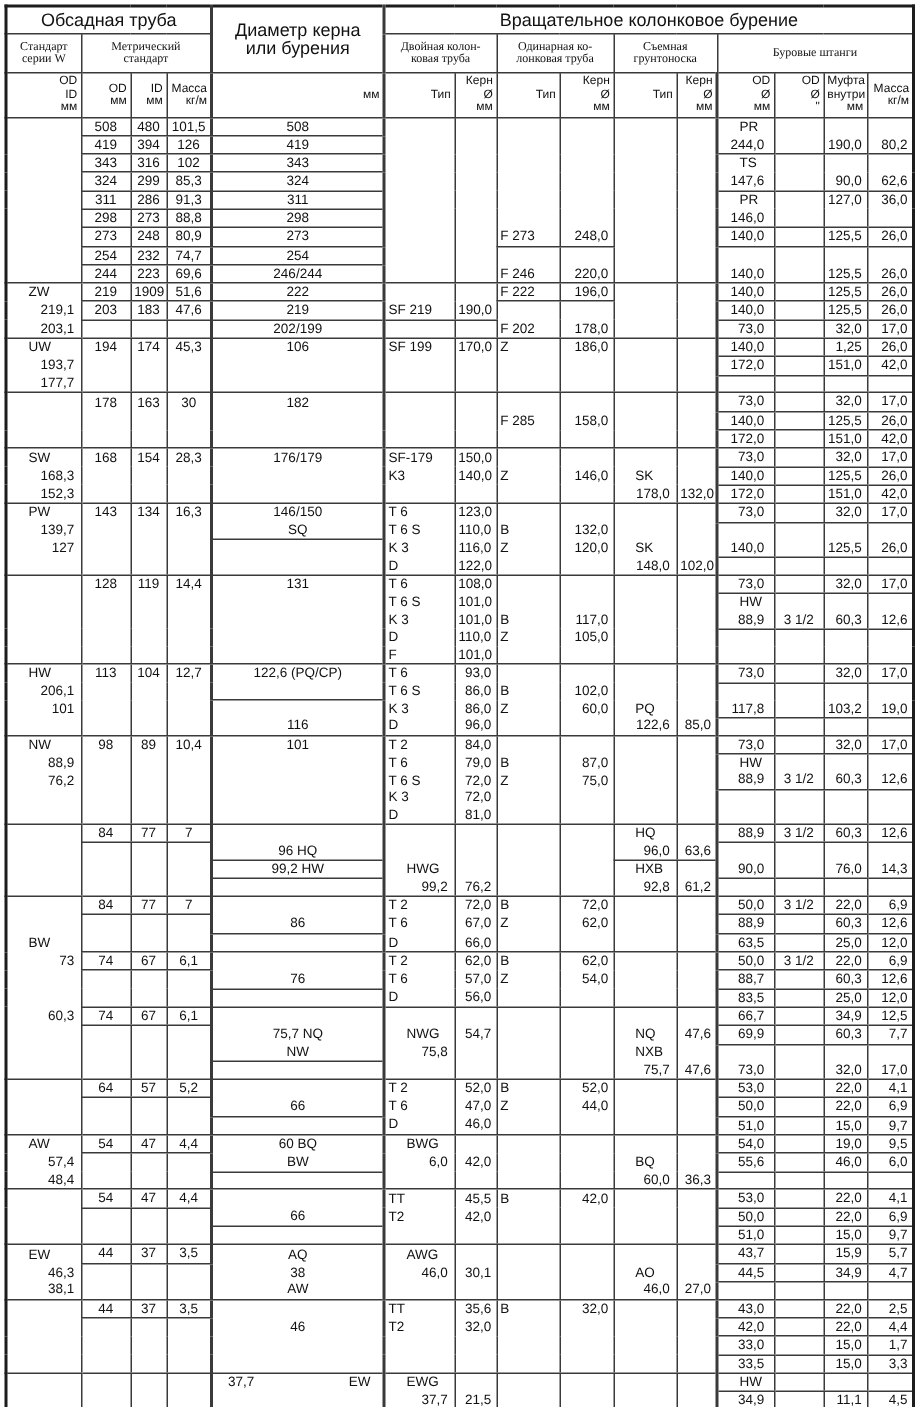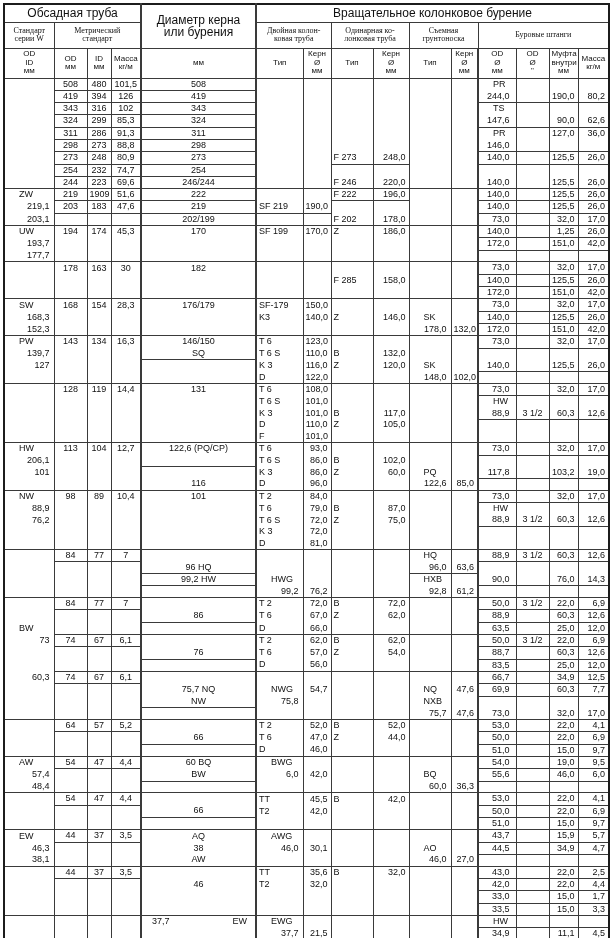--- a/index.html
+++ b/index.html
@@ -5,21 +5,21 @@
   html,body{margin:0;padding:0;background:#fff;}
   .page{width:611px;height:938px;background:#fff;overflow:hidden;box-sizing:border-box;padding:3px 0 0 3px;}
   table{border-collapse:collapse;table-layout:fixed;width:605px;border:2px solid #1c1c1c;
         font-family:"Liberation Sans",sans-serif;font-size:9px;color:#111;}
   td,th{border-left:1px solid #3a3a3a;padding:0 2px;height:11.6px;line-height:11.3px;
         overflow:hidden;white-space:nowrap;box-sizing:border-box;}
   thead th{border:1px solid #3a3a3a;white-space:pre-line;font-weight:normal;
            text-align:center;vertical-align:middle;line-height:1.05;margin-left:32px;}
   tr.h1 th{font-size:12px;height:18px;}
   tr.h2 th{font-size:8px;height:26px;font-family:Liberation Serif, serif;}
-  tr.h3 th{font-size:8px;height:30px;}
+  tr.h3 th{font-size:8px;height:30px;text-align:right;}
   tbody td{border-bottom:0 solid #3a3a3a;}
   tbody td.bb{border-bottom-width:1px;}
   .c0{text-align:right;padding-right:4px;}
   .c1,.c2,.c3,.c4{text-align:center;}
   .c5,.c7,.c9{text-align:left;padding-left:2px;}
   .c6,.c8,.c10,.c13,.c14{text-align:right;padding-right:3px;}
   .c11{text-align:right;padding-right:6px;}
   .c12{text-align:center;}
   td.c4,td.c5,th.thick-l{border-left-width:2px;}
   td.c11{border-left-width:2px;}
@@ -311,21 +311,21 @@
           <td class="c11 bb">73,0</td>
           <td class="c12 bb"></td>
           <td class="c13 bb">32,0</td>
           <td class="c14 bb">17,0</td>
         </tr>
         <tr>
           <td class="c0 al">UW</td>
           <td class="c1">194</td>
           <td class="c2">174</td>
           <td class="c3">45,3</td>
-          <td class="c4">170</td>
+          <td class="c4">106</td>
           <td class="c5">SF 199</td>
           <td class="c6">170,0</td>
           <td class="c7">Z</td>
           <td class="c8">186,0</td>
           <td class="c9"></td>
           <td class="c10"></td>
           <td class="c11 bb">140,0</td>
           <td class="c12 bb"></td>
           <td class="c13 bb">1,25</td>
           <td class="c14 bb">26,0</td>

